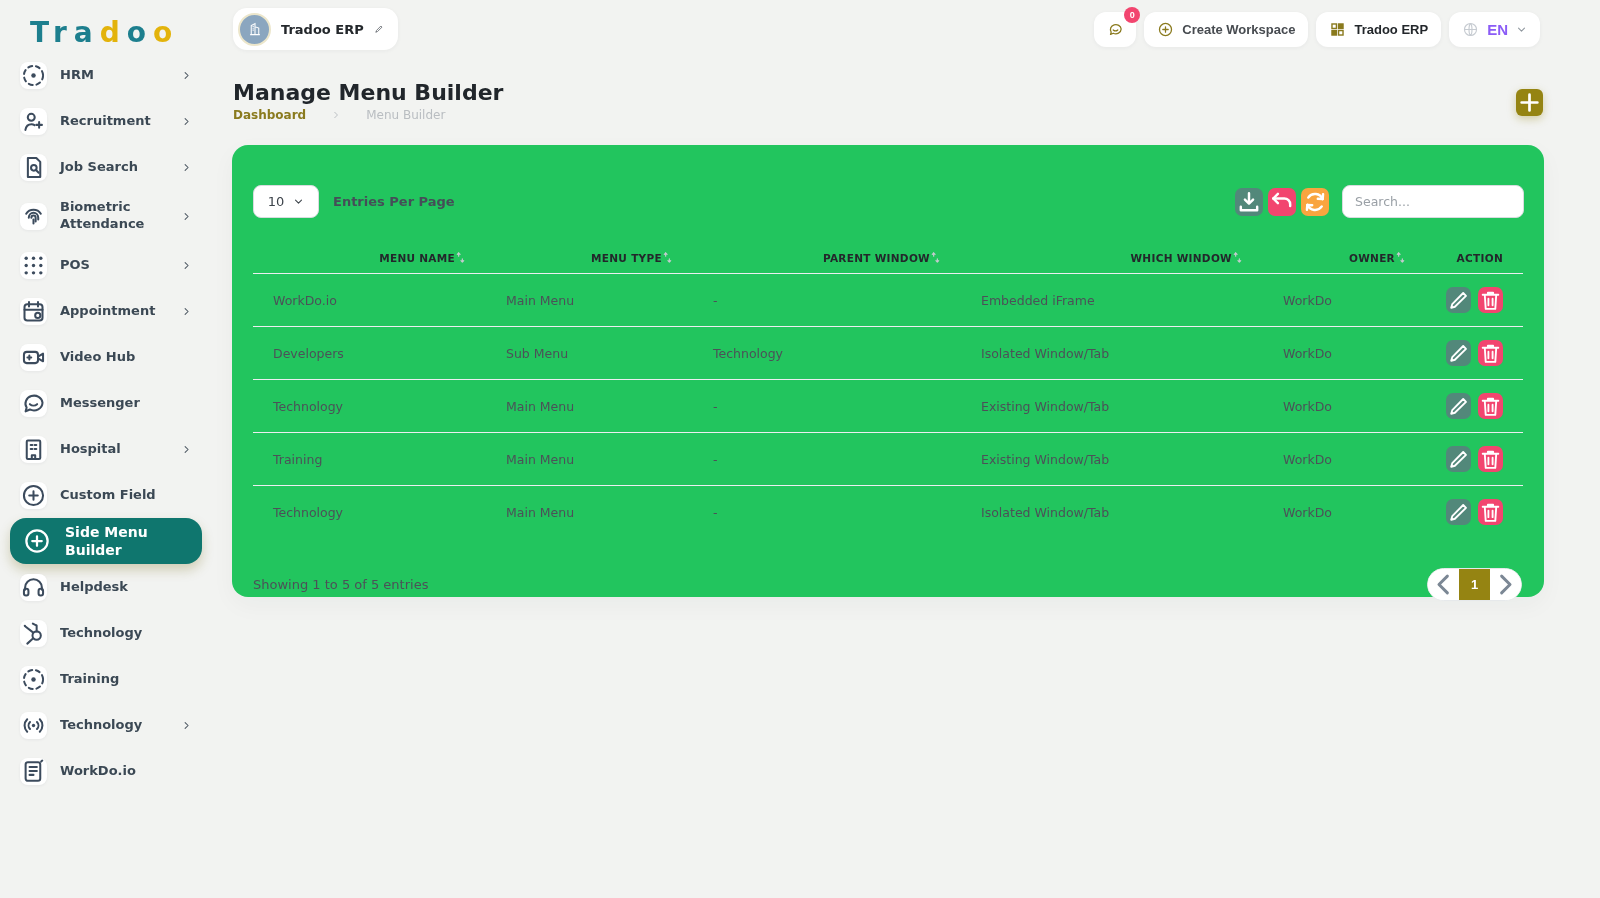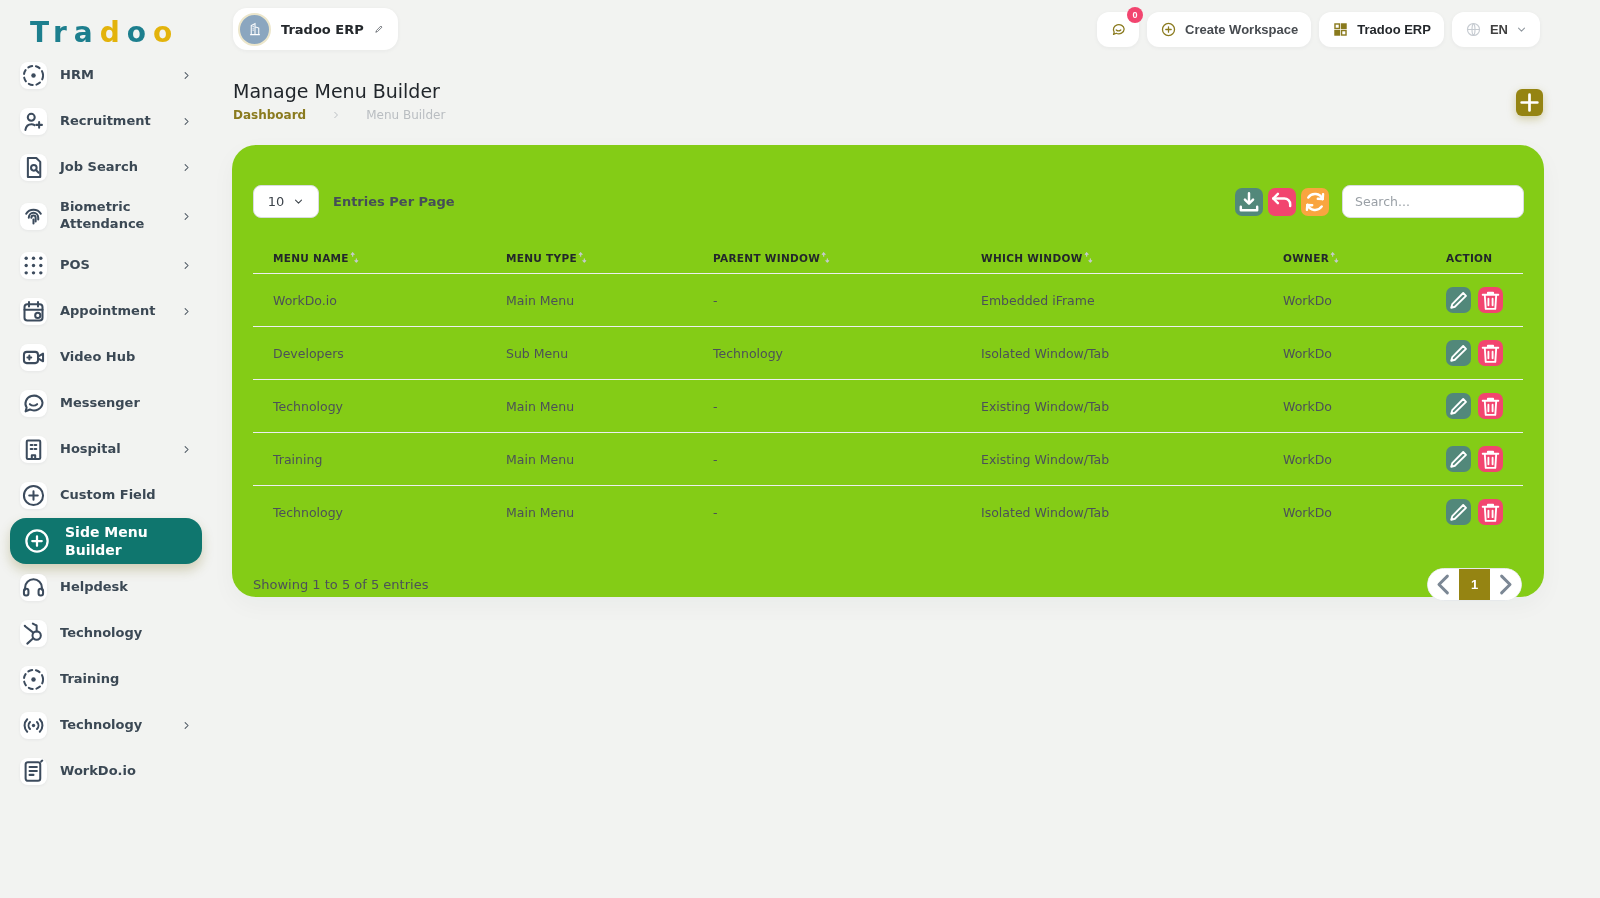--- a/index.html
+++ b/index.html
@@ -50,39 +50,39 @@
           gap:8px; padding:0 13px; box-shadow:0 1px 4px rgba(30,40,60,.05); cursor:pointer; border:none; }
   .hbtn .hicon { width:17px; height:17px; color:#8a7a1e; }
   .hbtn .hicon svg { width:17px; height:17px; }
   .hbtn-chat { position:relative; width:42px; justify-content:center; padding:0; }
   .badge { position:absolute; top:-5px; right:-4px; min-width:16px; height:16px; background:#f2456f;
            border-radius:50%; color:#fff; font-size:9px; font-weight:700; display:flex;
            align-items:center; justify-content:center; }
   .hbtn-label { font-size:13px; font-weight:600; color:#474b50; white-space:nowrap; }
   .hbtn-label-bold { font-size:13px; font-weight:700; color:#23272b; white-space:nowrap; }
   .globe { color:#c6cbd1 !important; }
-  .lang { font-size:13px; font-weight:700; color:#404040; }
+  .lang { font-size:15px; font-weight:700; color:#8b5cf6; }
   .lang-chev { width:11px; height:11px; color:#8f979e; }
   .lang-chev svg { width:11px; height:11px; }
 
   
-  .page-title { position:absolute; left:233px; top:80px; font-size:19px; font-weight:400; color:#21262b; }
+  .page-title { position:absolute; left:233px; top:80px; font-size:22px; font-weight:700; color:#21262b; }
   .breadcrumb { position:absolute; left:233px; top:108px; display:flex; align-items:center; gap:25px; }
   .bc-link { font-size:12px; font-weight:600; color:#8a7a1e; cursor:pointer; }
   .bc-sep { width:10px; height:10px; color:#b9bdc1; }
   .bc-sep svg { width:10px; height:10px; }
   .bc-current { font-size:12px; color:#b9bdc1; }
   .add-btn { position:absolute; right:57px; top:89px; width:27px; height:27px; background:#958412;
              border:none; border-radius:6px; color:#fff; display:flex; align-items:center;
              justify-content:center; cursor:pointer; box-shadow:0 3px 8px rgba(149,132,18,.35); }
   .add-btn svg { width:13px; height:13px; }
 
   
-  .card { position:absolute; left:232px; top:145px; width:1312px; height:452px; background:#84cc16;
-          border-radius:24px; box-shadow:0 8px 24px rgba(30,40,60,.04); }
+  .card { position:absolute; left:232px; top:145px; width:1312px; height:452px; background:#22c55e;
+          border-radius:16px; box-shadow:0 8px 24px rgba(30,40,60,.04); }
   .toolbar { display:flex; align-items:center; margin:40px 20px 0 21px; }
   .select { width:66px; height:33px; border:1px solid #d8dcdf; border-radius:8px; background:#fff;
             display:flex; align-items:center; justify-content:center; gap:9px; cursor:pointer; }
   .select .val { font-size:13px; color:#3c434a; }
   .select .sc { width:11px; height:11px; color:#3c434a; }
   .select .sc svg { width:11px; height:11px; }
   .entries-label { margin-left:14px; font-size:13px; font-weight:600; color:#454e58; }
   .toolbar .spacer { flex:1; }
   .tbtn { width:28px; height:28px; border:none; border-radius:7px; color:#fff; display:flex;
           align-items:center; justify-content:center; margin-left:5px; cursor:pointer; }
@@ -93,21 +93,21 @@
   .search { margin-left:13px; width:182px; height:33px; border:1px solid #d8dcdf; border-radius:8px;
             padding:0 12px; font-size:12.5px; color:#3c434a; outline:none;
             font-family:"DejaVu Sans", sans-serif; background:#fff; }
   .search::placeholder { color:#9aa0a6; }
 
   
   table { border-collapse:collapse; table-layout:fixed; width:1270px; margin:25px 20px 0 21px; }
   col.c1{width:233px} col.c2{width:207px} col.c3{width:268px} col.c4{width:302px} col.c5{width:163px} col.c6{width:97px}
   th { text-align:left; padding:8px 20px 9px 20px; font-size:10.5px; font-weight:700; color:#23272b;
        letter-spacing:.3px; cursor:pointer; }
-  .th-flex { display:flex; align-items:center; justify-content:flex-start; }
+  .th-flex { display:flex; align-items:center; justify-content:flex-end; }
   .sort { width:11px; height:13px; color:#c6cbd0; }
   .sort svg { width:11px; height:13px; }
   td { padding:13px 20px; font-size:12.5px; color:#4c5158; border-top:1px solid #eceef0; }
   .action-cell { display:flex; gap:7px; }
   .abtn { width:26px; height:26px; border:none; border-radius:7px; color:#fff; display:flex;
           align-items:center; justify-content:center; cursor:pointer; }
   .abtn svg { width:13px; height:13px; }
   .abtn-edit { background:#52887a; }
   .abtn-delete { background:#f2456f; }
 

